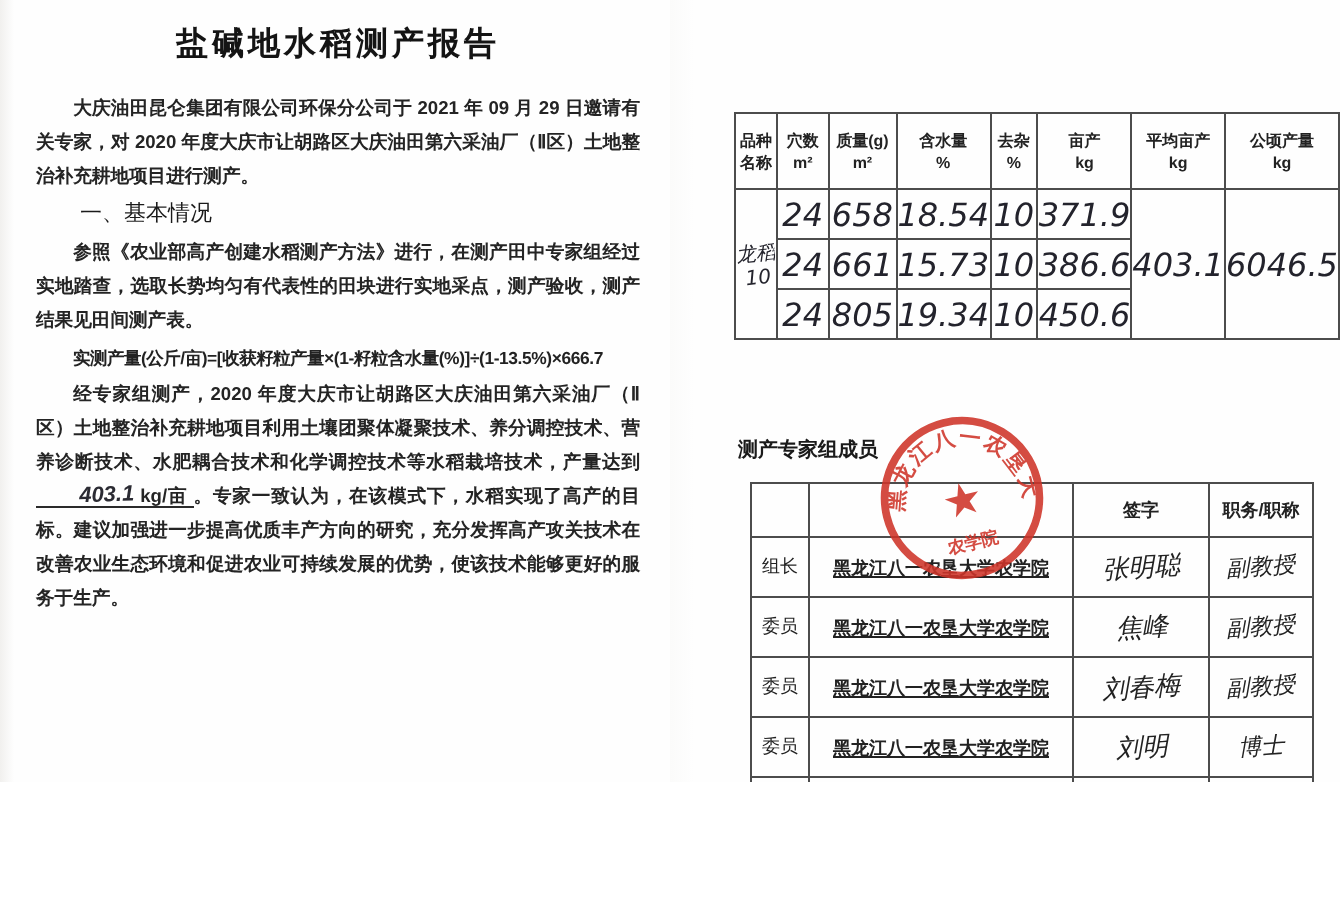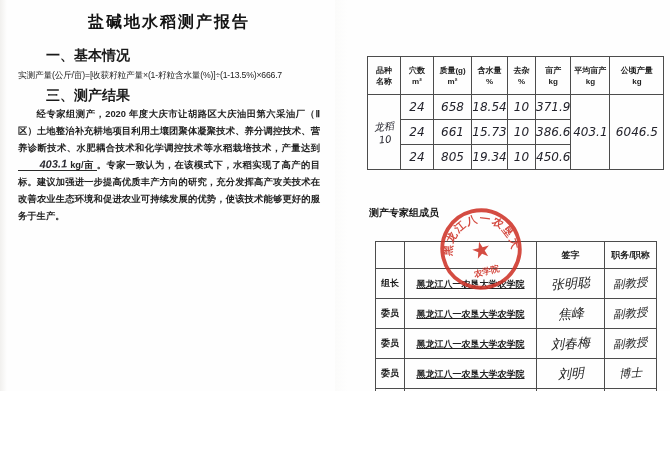--- a/index.html
+++ b/index.html
@@ -16,26 +16,26 @@
   .report-inner { position:absolute; left:18px; top:12px; width:302px; }
   .report-title {
     text-align:center; font-size:16px; font-weight:bold; letter-spacing:2px;
     color:#141414; margin-bottom:13px;
   }
   p.body {
     font-size:9.3px; font-weight:bold; line-height:17px; text-align:justify;
     text-indent:2em; color:#242424; margin-bottom:1px;
   }
   p.sec-heading {
-    font-size:14px; font-weight:bold; text-indent:2em; line-height:19px;
+    font-size:11px; font-weight:normal; text-indent:2em; line-height:19px;
     color:#1a1a1a; margin:1px 0;
   }
   p.formula {
-    font-size:8.7px; font-weight:normal; text-indent:0; line-height:19px;
-    color:#222; letter-spacing:-0.2px;
+    font-size:8.7px; font-weight:bold; text-indent:0; line-height:19px;
+    color:#222; letter-spacing:-0.2px;text-align:center;
   }
   .uline { border-bottom:1.2px solid #2a2a2a; padding:0 3px; white-space:nowrap; }
   .hand-inline {
     display:inline-block; font-size:11px; font-style:italic; color:#2b2b33;
     transform:rotate(-2deg); line-height:10px;
   }
 
   
   .field-title {
     position:absolute; left:32px; top:24px; width:295px; text-align:center;
@@ -43,32 +43,32 @@
   }
   table.field { position:absolute; left:32px; top:56px; border-collapse:collapse; table-layout:fixed; }
   table.field th, table.field td {
     border:1px solid #4c4c4c; text-align:center; vertical-align:middle; overflow:hidden;
   }
   table.field th { height:38px; font-size:8px; font-weight:bold; color:#222; line-height:11px; padding:2px 0; }
   table.field td { height:25px; }
   .hand {
     font-style:italic; color:#23232c; font-family:"DejaVu Sans", sans-serif;
   }
-  td.hand { font-size:12px; }
+  td.hand { font-size:16px; }
   td.variety-cell { font-size:10px; transform:rotate(-6deg); }
 
   .experts-heading {
-    position:absolute; left:34px; top:206px; font-size:10px; font-weight:bold; color:#1a1a1a;
+    position:absolute; left:34px; top:218px; font-size:10px; font-weight:bold; color:#1a1a1a;
   }
   table.experts { position:absolute; left:40px; top:241px; border-collapse:collapse; table-layout:fixed; }
   table.experts td {
     border:1px solid #4c4c4c; text-align:center; vertical-align:middle; color:#222;
   }
   table.experts tr.hdr td { height:27px; font-size:9px; font-weight:bold; }
-  table.experts td.role  { font-size:9px; font-weight:bold; }
+  table.experts td.role  { font-size:9px; font-weight:normal; }
   table.experts td.unit  { font-size:9px; font-weight:bold; line-height:12px; padding:2px 3px;text-decoration:underline; }
   table.experts td.sig   { font-size:13px; }
   table.experts td.title { font-size:11.5px; }
   table.experts tr.r { height:30px; }
   table.experts tr.r-last { height:40px; }
   td.sig .hand-rot, td.title .hand-rot { display:inline-block; transform:rotate(-4deg); }
 
   .seal {
     position:absolute; left:103px; top:206px; width:86px; height:86px;
     transform:rotate(-14deg); opacity:0.88; pointer-events:none;
@@ -76,30 +76,31 @@
 </style>
 </head>
 <body>
 
 <div class="canvas">
 
   <div class="page page-left">
     <div class="report-inner">
       <div class="report-title">盐碱地水稻测产报告</div>
 
+      <p class="body">大庆油田昆仑集团有限公司环保分公司于 2021 年 09 月 29 日邀请有关专家，对 2020 年度大庆市让胡路区大庆油田第六采油厂（Ⅱ区）土地整治补充耕地项目进行测产。</p>
 
       <p class="sec-heading">一、基本情况</p>
 
 
 
 
+      <p class="body">参照《农业部高产创建水稻测产方法》进行，在测产田中专家组经过实地踏查，选取长势均匀有代表性的田块进行实地采点，测产验收，测产结果见田间测产表。</p>
 
       <p class="formula">实测产量(公斤/亩)=[收获籽粒产量×(1-籽粒含水量(%)]÷(1-13.5%)×666.7</p>
 
-      <p class="sec-heading">三、测产结果</p>
 
       <p class="body"><span>经专家组测产，2020 年度大庆市让胡路区大庆油田第六采油厂（Ⅱ区）土地整治补充耕地项目利用土壤团聚体凝聚技术、养分调控技术、营养诊断技术、水肥耦合技术和化学调控技术等水稻栽培技术，产量达到</span><span class="uline"><span class="hand-inline">403.1</span> <span>kg/亩</span></span><span>。专家一致认为，在该模式下，水稻实现了高产的目标。建议加强进一步提高优质丰产方向的研究，充分发挥高产攻关技术在改善农业生态环境和促进农业可持续发展的优势，使该技术能够更好的服务于生产。</span></p>
     </div>
   </div>
 
   <div class="page page-right">
 
 
     <table class="field">
       <colgroup>

